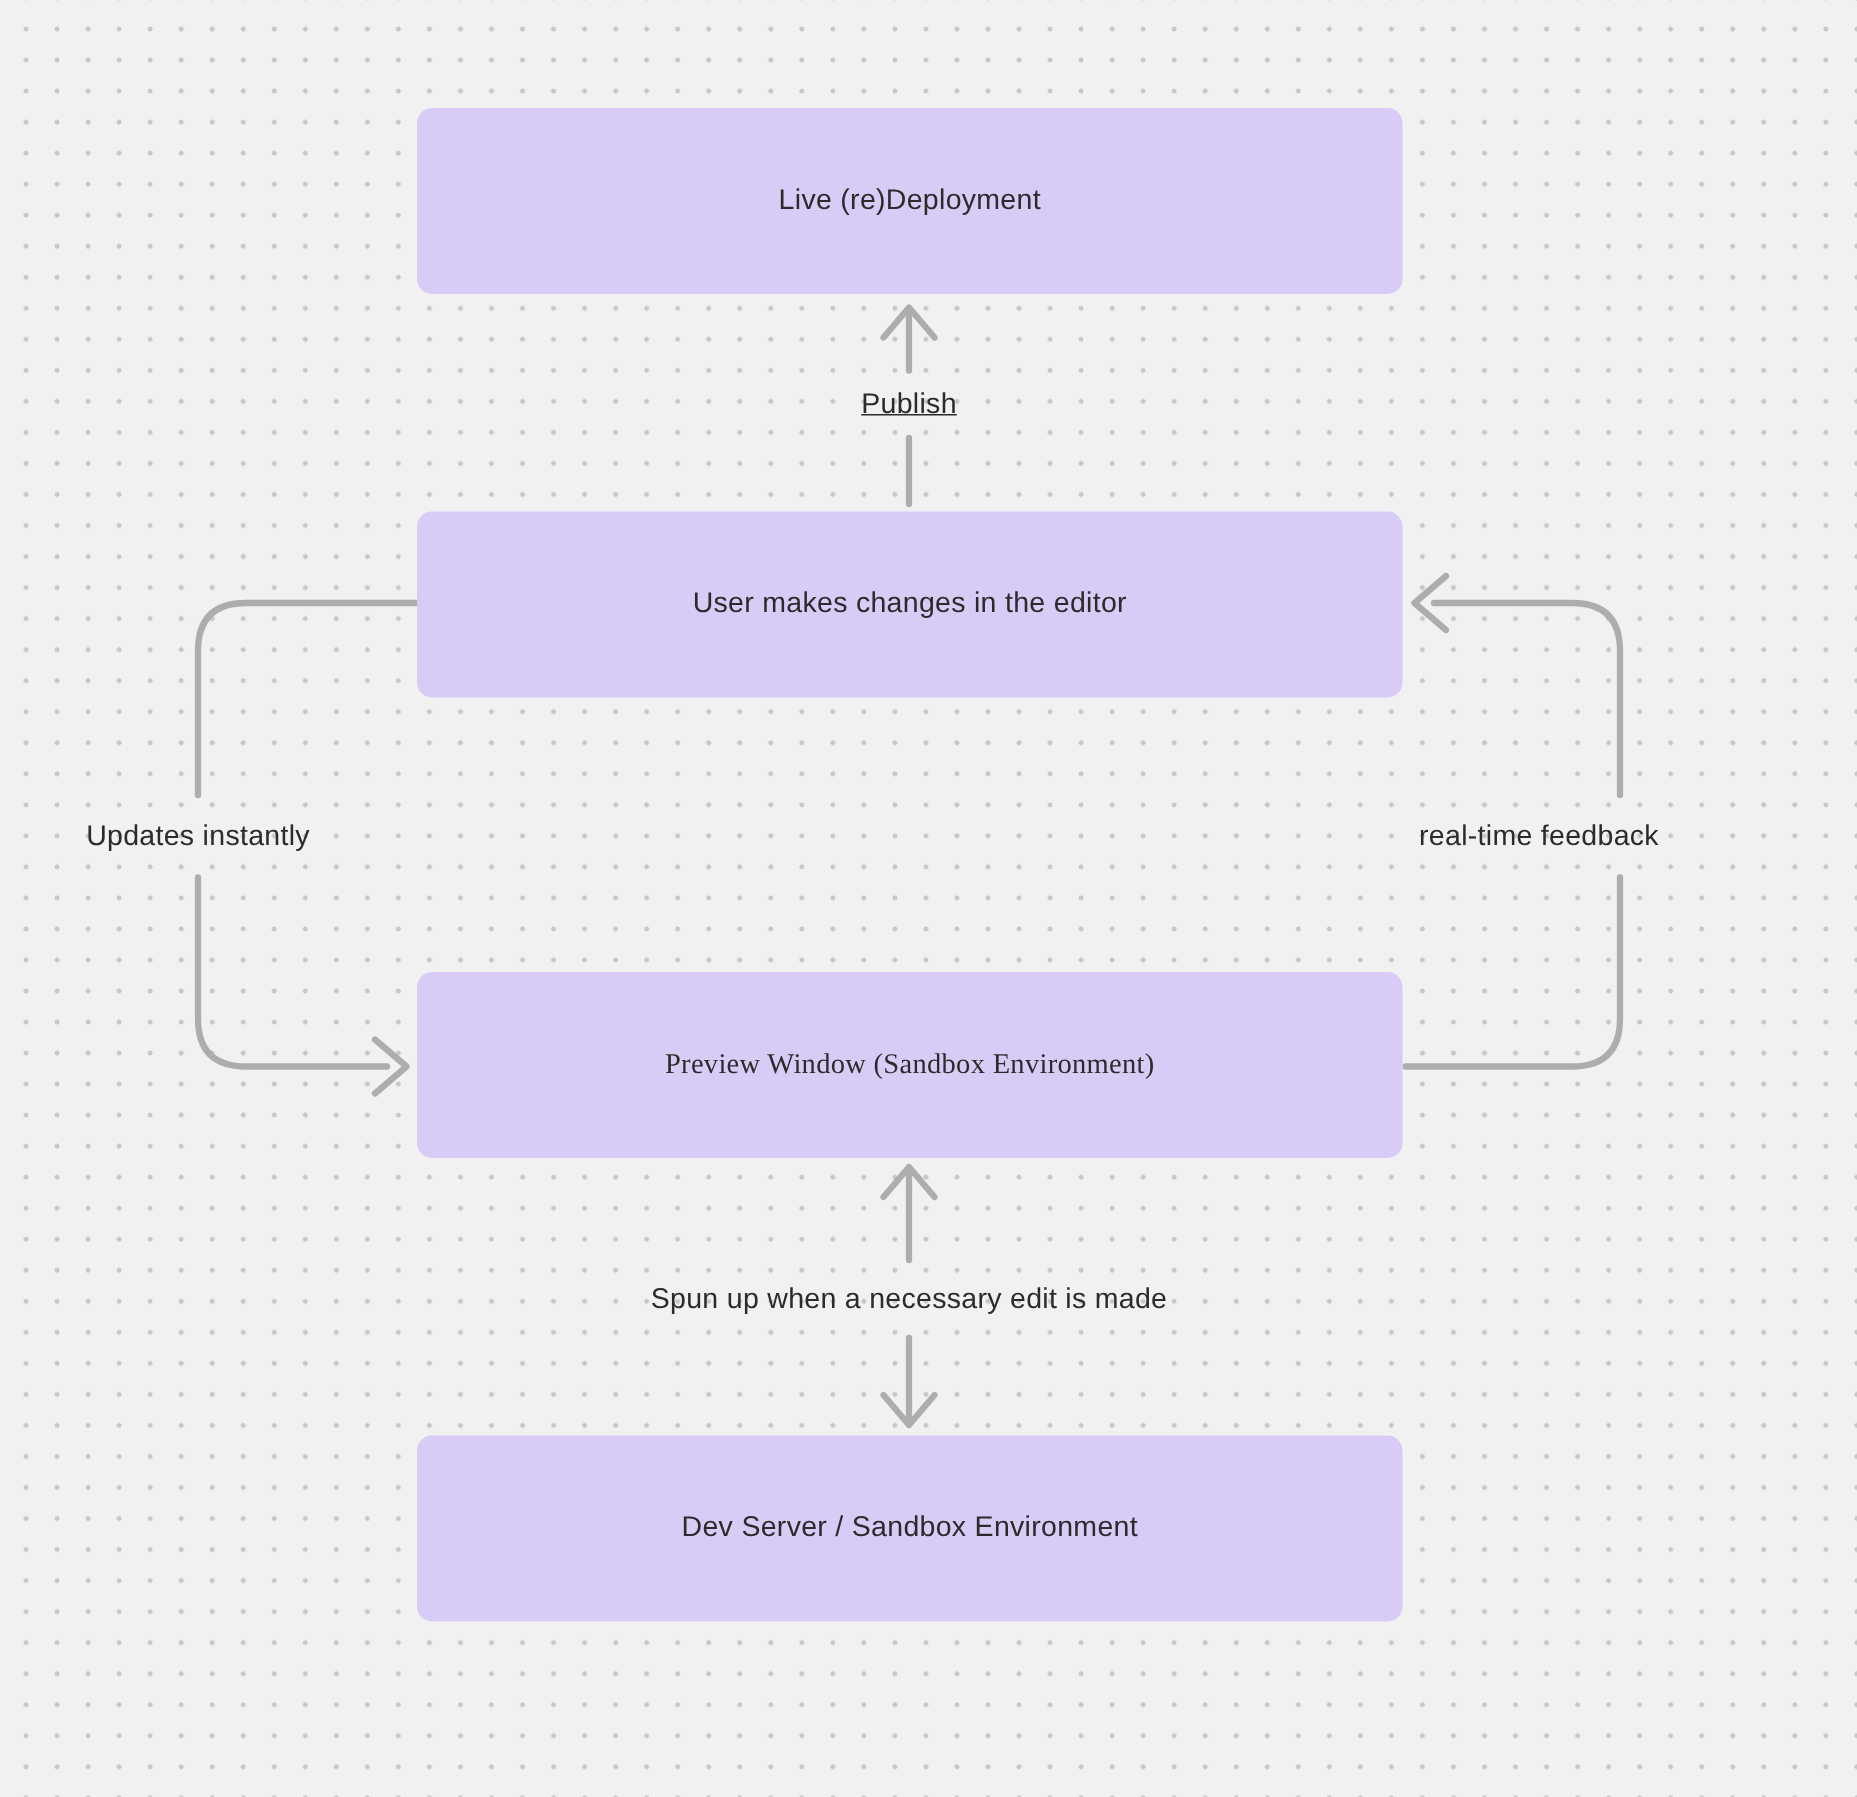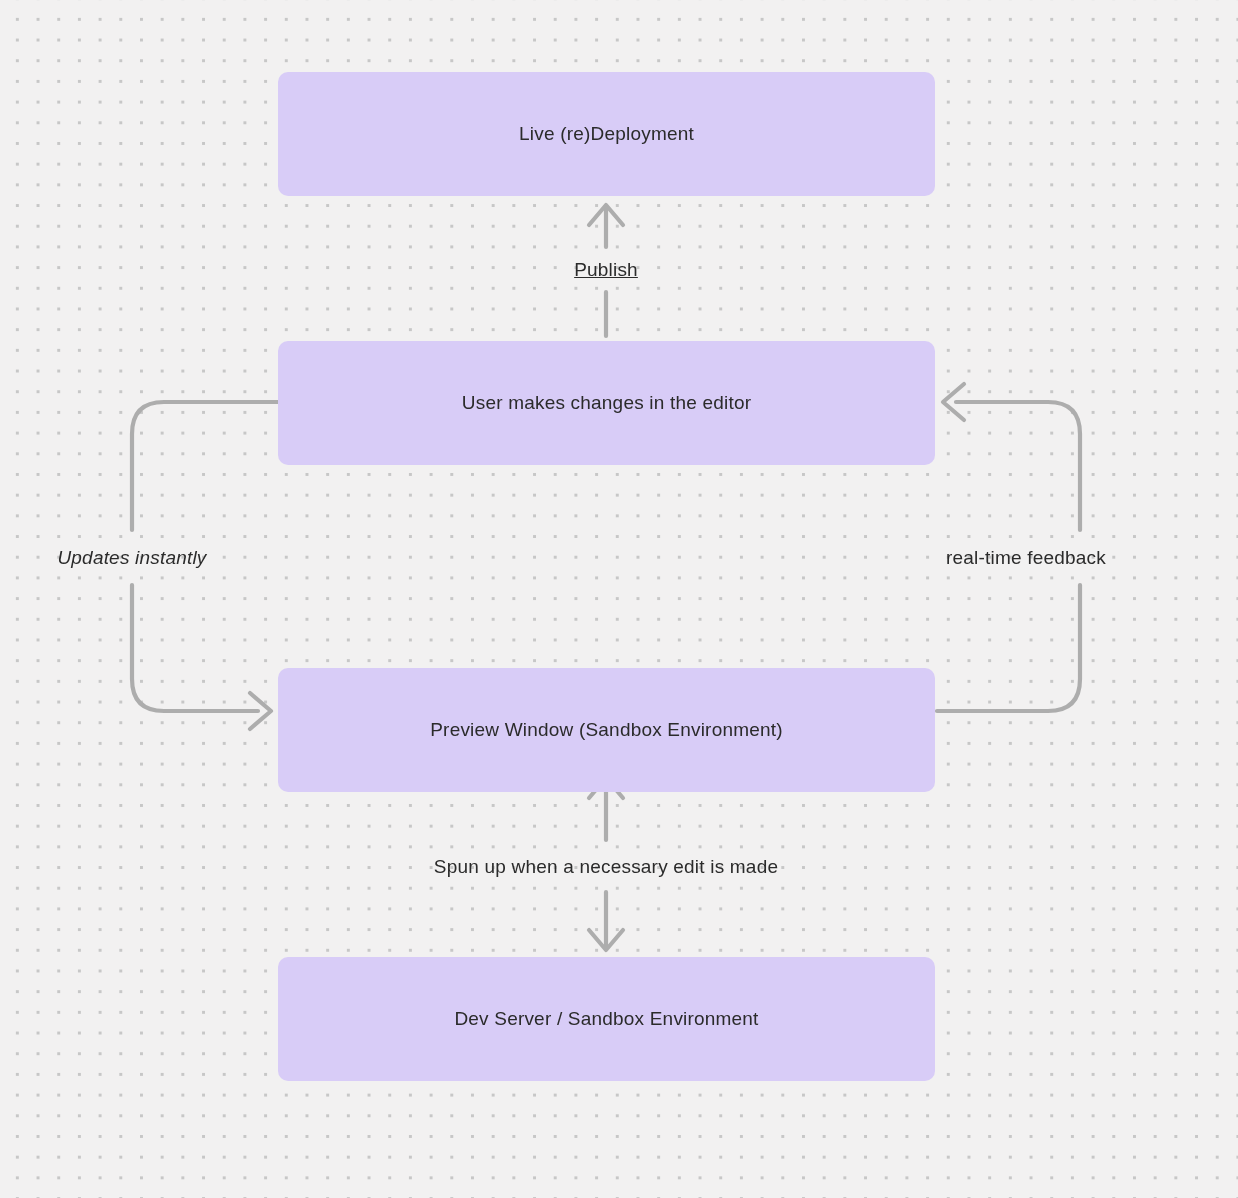--- a/index.html
+++ b/index.html
@@ -45,32 +45,32 @@
     display:flex; align-items:center; justify-content:center;
     text-align:center;
   }
   .node span{
     font-size:19px;
     letter-spacing:.2px;
     color:var(--text);
   }
   .node-1{ top:72px; }
   .node-2{ top:341px; }
-  .node-3{ top:668px; }
+  .node-3{ top:648px;font-family:Liberation Serif, serif; }
   .node-4{ top:957px; }
   .edge-label{
     position:absolute;
     transform:translate(-50%,-50%);
     font-size:19px;
     letter-spacing:.2px;
     white-space:nowrap;
     color:var(--text);
   }
   .label-publish{ left:606px; top:270px;text-decoration:underline; }
-  .label-updates{ left:132px; top:558px;font-style:italic; }
+  .label-updates{ left:132px; top:558px; }
   .label-feedback{ left:1026px; top:558px; }
   .label-spunup{ left:606px; top:867px; }
 </style>
 </head>
 <body>
 
 <div class="canvas">
 
   <svg class="edges" viewBox="0 0 1238 1198" aria-hidden="true">
 

